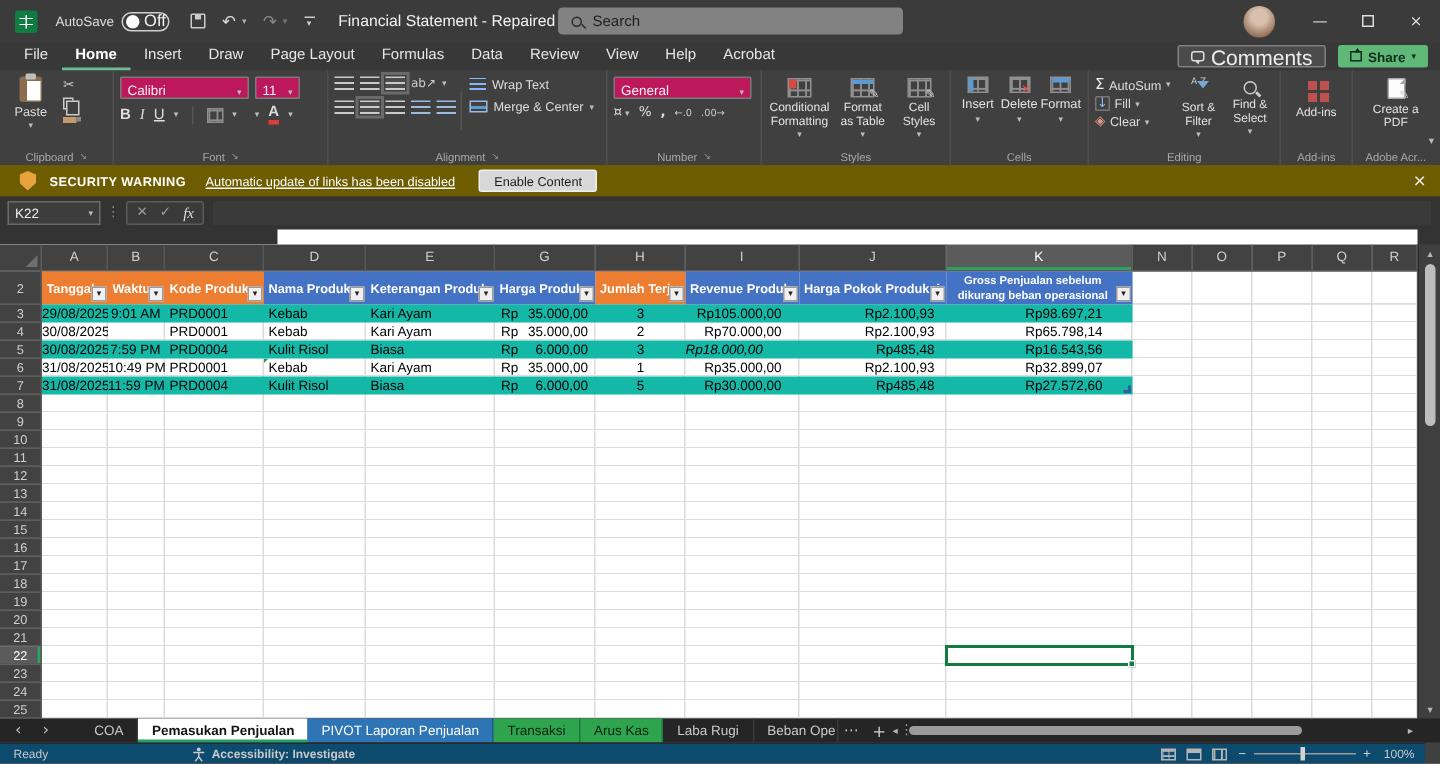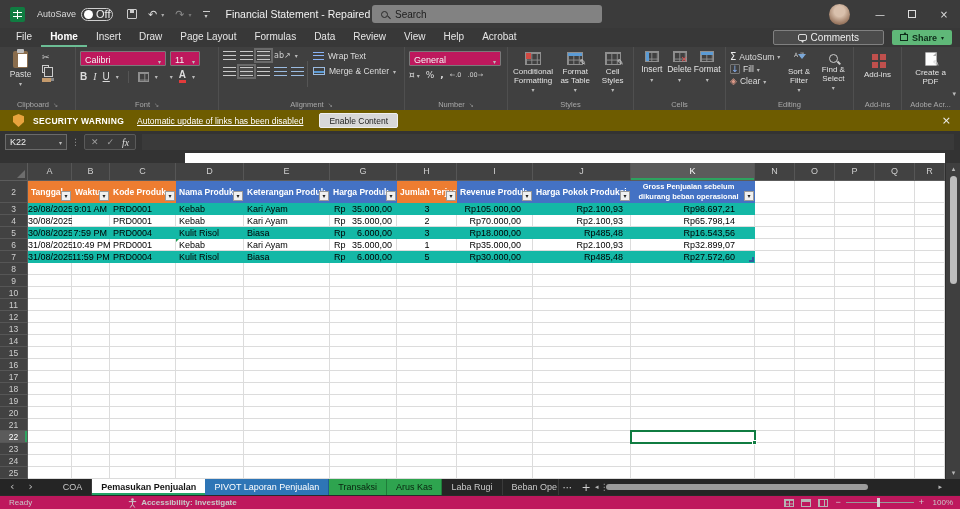--- a/index.html
+++ b/index.html
@@ -37,21 +37,21 @@
 .avatar{width:21px;height:21px;border-radius:50%;background:radial-gradient(circle at 50% 35%,#d9c0ac 30%,#9c7a63 70%,#6f5443);margin-right:14px}
 .wbtn{width:32px;height:28px;display:flex;align-items:center;justify-content:center;color:#ddd;font-size:10px}
 .rsq{width:8px;height:8px;border:1px solid #ddd}
 
 
 .tabrow{position:absolute;top:28px;left:0;right:0;height:19px;background:#383838;display:flex;align-items:center}
 #rtabs{display:flex;align-items:center;margin-left:7px}
 .rtab{font-size:10px;color:#e6e6e6;padding:0 9px;height:19px;line-height:18px;white-space:nowrap}
 .rtab.on{font-weight:bold;color:#fff;box-shadow:inset 0 -2px 0 #6cbd95}
 .tr-right{margin-left:auto;display:flex;align-items:center;gap:8px;margin-right:8px}
-.cbtn{height:15px;border:1px solid #808080;background:#4b4b4b;color:#eee;font-size:10px;border-radius:2px;display:flex;align-items:center;gap:4px;padding:0 24px}
+.cbtn{height:15px;border:1px solid #808080;background:#4b4b4b;color:#eee;font-size:14px;border-radius:2px;display:flex;align-items:center;gap:4px;padding:0 8px}
 .bub{width:9px;height:7px;border:1px solid #ddd;border-radius:2px;position:relative}
 .bub::after{content:"";position:absolute;left:1px;bottom:-3px;border-left:3px solid transparent;border-right:1px solid transparent;border-top:3px solid #ddd}
 .sbtn{height:15px;background:#5fb878;color:#0e2c1a;font-size:9px;font-weight:bold;border-radius:2px;display:flex;align-items:center;gap:4px;padding:0 8px;border:none}
 .shic{width:8px;height:7px;border:1px solid #0e2c1a;position:relative}
 .shic::after{content:"";position:absolute;left:2px;top:-3px;border-left:2px solid transparent;border-right:2px solid transparent;border-bottom:3px solid #0e2c1a}
 
 
 .ribbon{position:absolute;top:47px;left:0;right:0;height:63px;background:#404040;display:flex;color:#ddd}
 .rgroup{position:relative;border-right:1px solid #4f4f4f;height:100%;padding:4px 4px 13px;flex:none}
 .rg-label{position:absolute;bottom:1px;left:0;right:0;display:flex;justify-content:center;align-items:center;gap:4px;font-size:7.5px;color:#a8a8a8;white-space:nowrap}
@@ -170,21 +170,21 @@
 .stab.green{background:#2EA44F;color:#09230f;border-right:1px solid #1f7c3a}
 .stab.trunc{max-width:56px;overflow:hidden}
 .smore{margin:0 4px;font-size:10px;color:#cfcfcf}
 .splus{margin:0 5px;font-size:11px;color:#cfcfcf}
 .skebab{margin:0 4px;font-size:9px;color:#9a9a9a}
 .hs-left{position:absolute;left:595px;top:4px;font-size:7px;color:#b5b5b5}
 .hs-right{position:absolute;right:18px;top:4px;font-size:7px;color:#b5b5b5}
 .hs-thumb{position:absolute;left:606px;top:5px;width:262px;height:6px;background:#9b9b9b;border-radius:3px}
 
 
-.statusbar{position:absolute;top:495px;left:0;right:0;height:14px;background:#be185d;display:flex;align-items:center;font-size:8px;color:#c9c9c9;border-top:1px solid #2a2a2a}
+.statusbar{position:absolute;top:495px;left:0;right:10px;height:14px;background:#0c4a6e;display:flex;align-items:center;font-size:8px;color:#c9c9c9;border-top:1px solid #2a2a2a}
 .sb-ready{margin-left:9px}
 .sb-acc{margin-left:96px;display:flex;align-items:center;gap:4px;font-weight:bold}
 .sb-right{margin-left:auto;display:flex;align-items:center;gap:7px;margin-right:7px}
 .view-ic{width:10px;height:8px;border:1px solid #b5b5b5;background-image:linear-gradient(#b5b5b5 1px,transparent 1px),linear-gradient(90deg,#b5b5b5 1px,transparent 1px);background-size:4px 3.5px}
 .view-ic.pl{background-image:none;box-shadow:inset 0 2px 0 #b5b5b5}
 .view-ic.pb{background-image:linear-gradient(90deg,#b5b5b5 1px,transparent 1px);background-size:5px 100%}
 .zsl{display:flex;align-items:center;gap:5px}
 .ztrack{width:68px;height:1px;background:#9a9a9a;position:relative}
 .zthumb{position:absolute;left:31px;top:-4px;width:3px;height:9px;background:#d4d4d4}
 .zpm{font-size:9px;line-height:9px;color:#cfcfcf}
@@ -642,21 +642,21 @@
         <div class="td" style="left: 0px; width: 44px; text-align: right; padding: 0px 4px 0px 0px;">30/08/2025</div>
         <div class="td" style="left: 44px; width: 38px; text-align: right; padding: 0px 3px 0px 0px;">7:59 PM</div>
         <div class="td" style="left: 82px; width: 66px; text-align: left; padding: 0px 0px 0px 3px;">PRD0004</div>
         <div class="td" style="left: 148px; width: 68px; text-align: left; padding: 0px 0px 0px 3px;">Kulit Risol</div>
         <div class="td" style="left: 216px; width: 86px; text-align: left; padding: 0px 0px 0px 3px;">Biasa</div>
         <div class="td acct" style="left: 302px; width: 67px;">
           <span>Rp</span>
           <span>6.000,00</span>
         </div>
         <div class="td" style="left: 369px; width: 60px; text-align: center; padding: 0px;">3</div>
-        <div class="td" style="left: 429px; width: 76px; text-align: right; padding: 0px 12px 0px 0px;">Rp18.000,00</div>
+        <div class="td" style="left: 429px; width: 76px; padding: 0px 12px 0px 0px; font-style: italic;">Rp18.000,00</div>
         <div class="td" style="left: 505px; width: 98px; text-align: right; padding: 0px 8px 0px 0px;">Rp485,48</div>
         <div class="td" style="left: 603px; width: 124px; text-align: right; padding: 0px 20px 0px 0px;">Rp16.543,56</div>
       </div>
       <div class="trow" style="top: 76px;">
         <div class="td" style="left: 0px; width: 44px; text-align: right; padding: 0px 4px 0px 0px;">31/08/2025</div>
         <div class="td" style="left: 44px; width: 38px; text-align: right; padding: 0px 3px 0px 0px;">10:49 PM</div>
         <div class="td" style="left: 82px; width: 66px; text-align: left; padding: 0px 0px 0px 3px;">PRD0001</div>
         <div class="td" style="left: 148px; width: 68px; text-align: left; padding: 0px 0px 0px 3px;">Kebab<div class="tri"></div></div>
         <div class="td" style="left: 216px; width: 86px; text-align: left; padding: 0px 0px 0px 3px;">Kari Ayam</div>
         <div class="td acct" style="left: 302px; width: 67px;">

